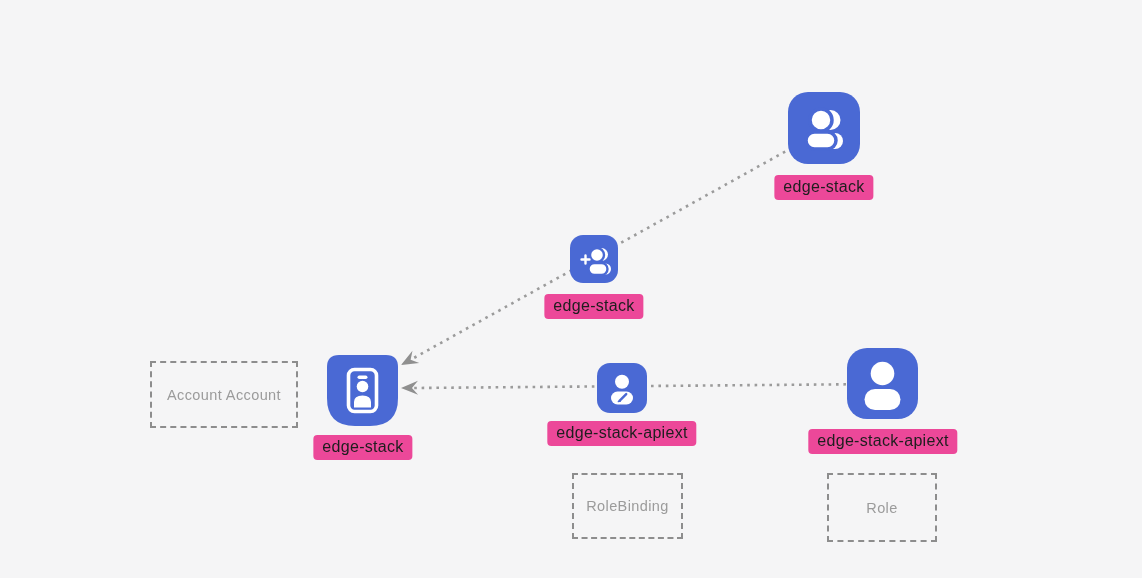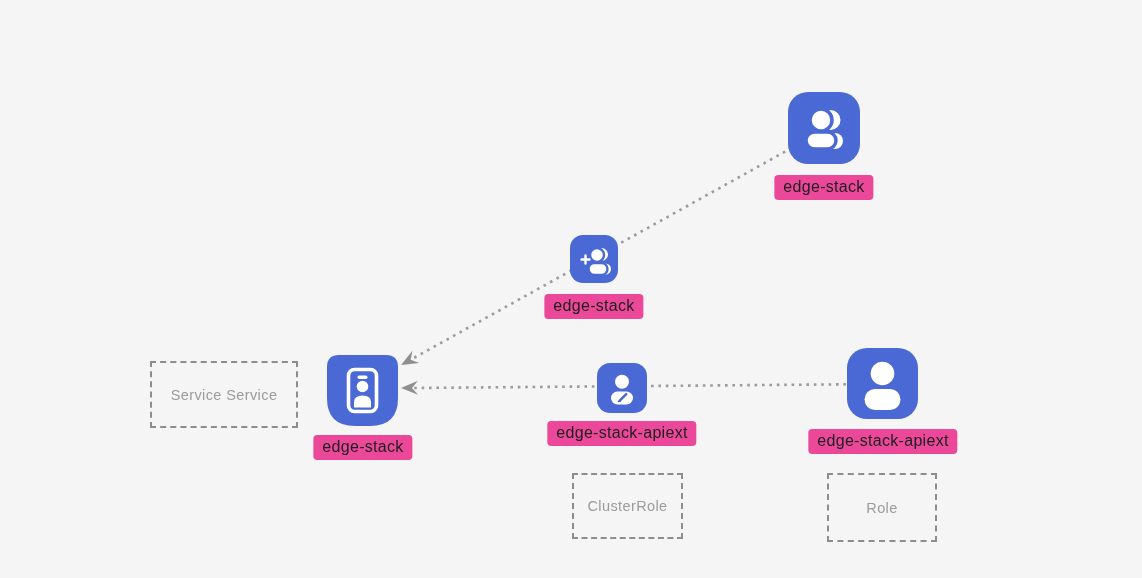--- a/index.html
+++ b/index.html
@@ -73,41 +73,41 @@
     <rect width="48" height="48" rx="13" fill="#4a69d4"></rect>
     <circle cx="31.5" cy="19.5" r="6.5" fill="#ffffff"></circle>
     <rect x="23" y="28.5" width="18" height="11" rx="5.5" fill="#ffffff"></rect>
     <circle cx="27" cy="20" r="7" fill="#ffffff" stroke="#4a69d4" stroke-width="2.4"></circle>
     <rect x="18.5" y="28" width="19" height="12" rx="6" fill="#ffffff" stroke="#4a69d4" stroke-width="2.4"></rect>
     <path d="M11.5 24.5 h8 M15.5 20.5 v8" stroke="#ffffff" stroke-width="2.4" stroke-linecap="round"></path>
   </svg>
   <div class="pill" style="left:594px; top:294px;">edge-stack</div>
 
   <div class="kind-box" style="left:150px; top:361px; width:148px; height:67px;">
-    <span>Service Service</span>
+    <span>Account Account</span>
   </div>
   <svg class="node-icon" style="left:327px; top:355px;" width="71" height="71" viewBox="0 0 71 71">
     <path d="M0 12 Q0 0 12 0 H59 Q71 0 71 12 V43 Q71 71 43 71 H28 Q0 71 0 43 Z" fill="#4a69d4"></path>
     <rect x="21.5" y="14.5" width="28" height="42" rx="6" fill="none" stroke="#ffffff" stroke-width="3.6"></rect>
     <rect x="30.5" y="20.5" width="10" height="3.6" rx="1.8" fill="#ffffff"></rect>
     <circle cx="35.5" cy="31.5" r="5.8" fill="#ffffff"></circle>
     <path d="M27 52.5 L27 47 Q27 40.5 35.5 40.5 Q44 40.5 44 47 L44 52.5 Z" fill="#ffffff"></path>
   </svg>
   <div class="pill" style="left:363px; top:435px;">edge-stack</div>
 
   <svg class="node-icon" style="left:597px; top:363px;" width="50" height="50" viewBox="0 0 50 50">
     <rect width="50" height="50" rx="13" fill="#4a69d4"></rect>
     <circle cx="25" cy="18.8" r="7" fill="#ffffff"></circle>
     <rect x="14" y="28.5" width="22" height="13" rx="6.5" fill="#ffffff"></rect>
     <path d="M22.5 37.8 L29.2 31.1" stroke="#4a69d4" stroke-width="2.4" stroke-linecap="round"></path>
     <path d="M21.3 38.6 l2 -0.5" stroke="#4a69d4" stroke-width="1.4" stroke-linecap="round"></path>
   </svg>
   <div class="pill" style="left:622px; top:421px;">edge-stack-apiext</div>
   <div class="kind-box" style="left:572px; top:473px; width:111px; height:66px;">
-    <span>ClusterRole</span>
+    <span>RoleBinding</span>
   </div>
 
   <svg class="node-icon" style="left:847px; top:348px;" width="71" height="71" viewBox="0 0 71 71">
     <rect width="71" height="71" rx="20" fill="#4a69d4"></rect>
     <circle cx="35.5" cy="25.5" r="11.8" fill="#ffffff"></circle>
     <rect x="17.5" y="41" width="36" height="21" rx="10.5" fill="#ffffff"></rect>
   </svg>
   <div class="pill" style="left:883px; top:429px;">edge-stack-apiext</div>
   <div class="kind-box" style="left:827px; top:473px; width:110px; height:69px;">
     <span>Role</span>

